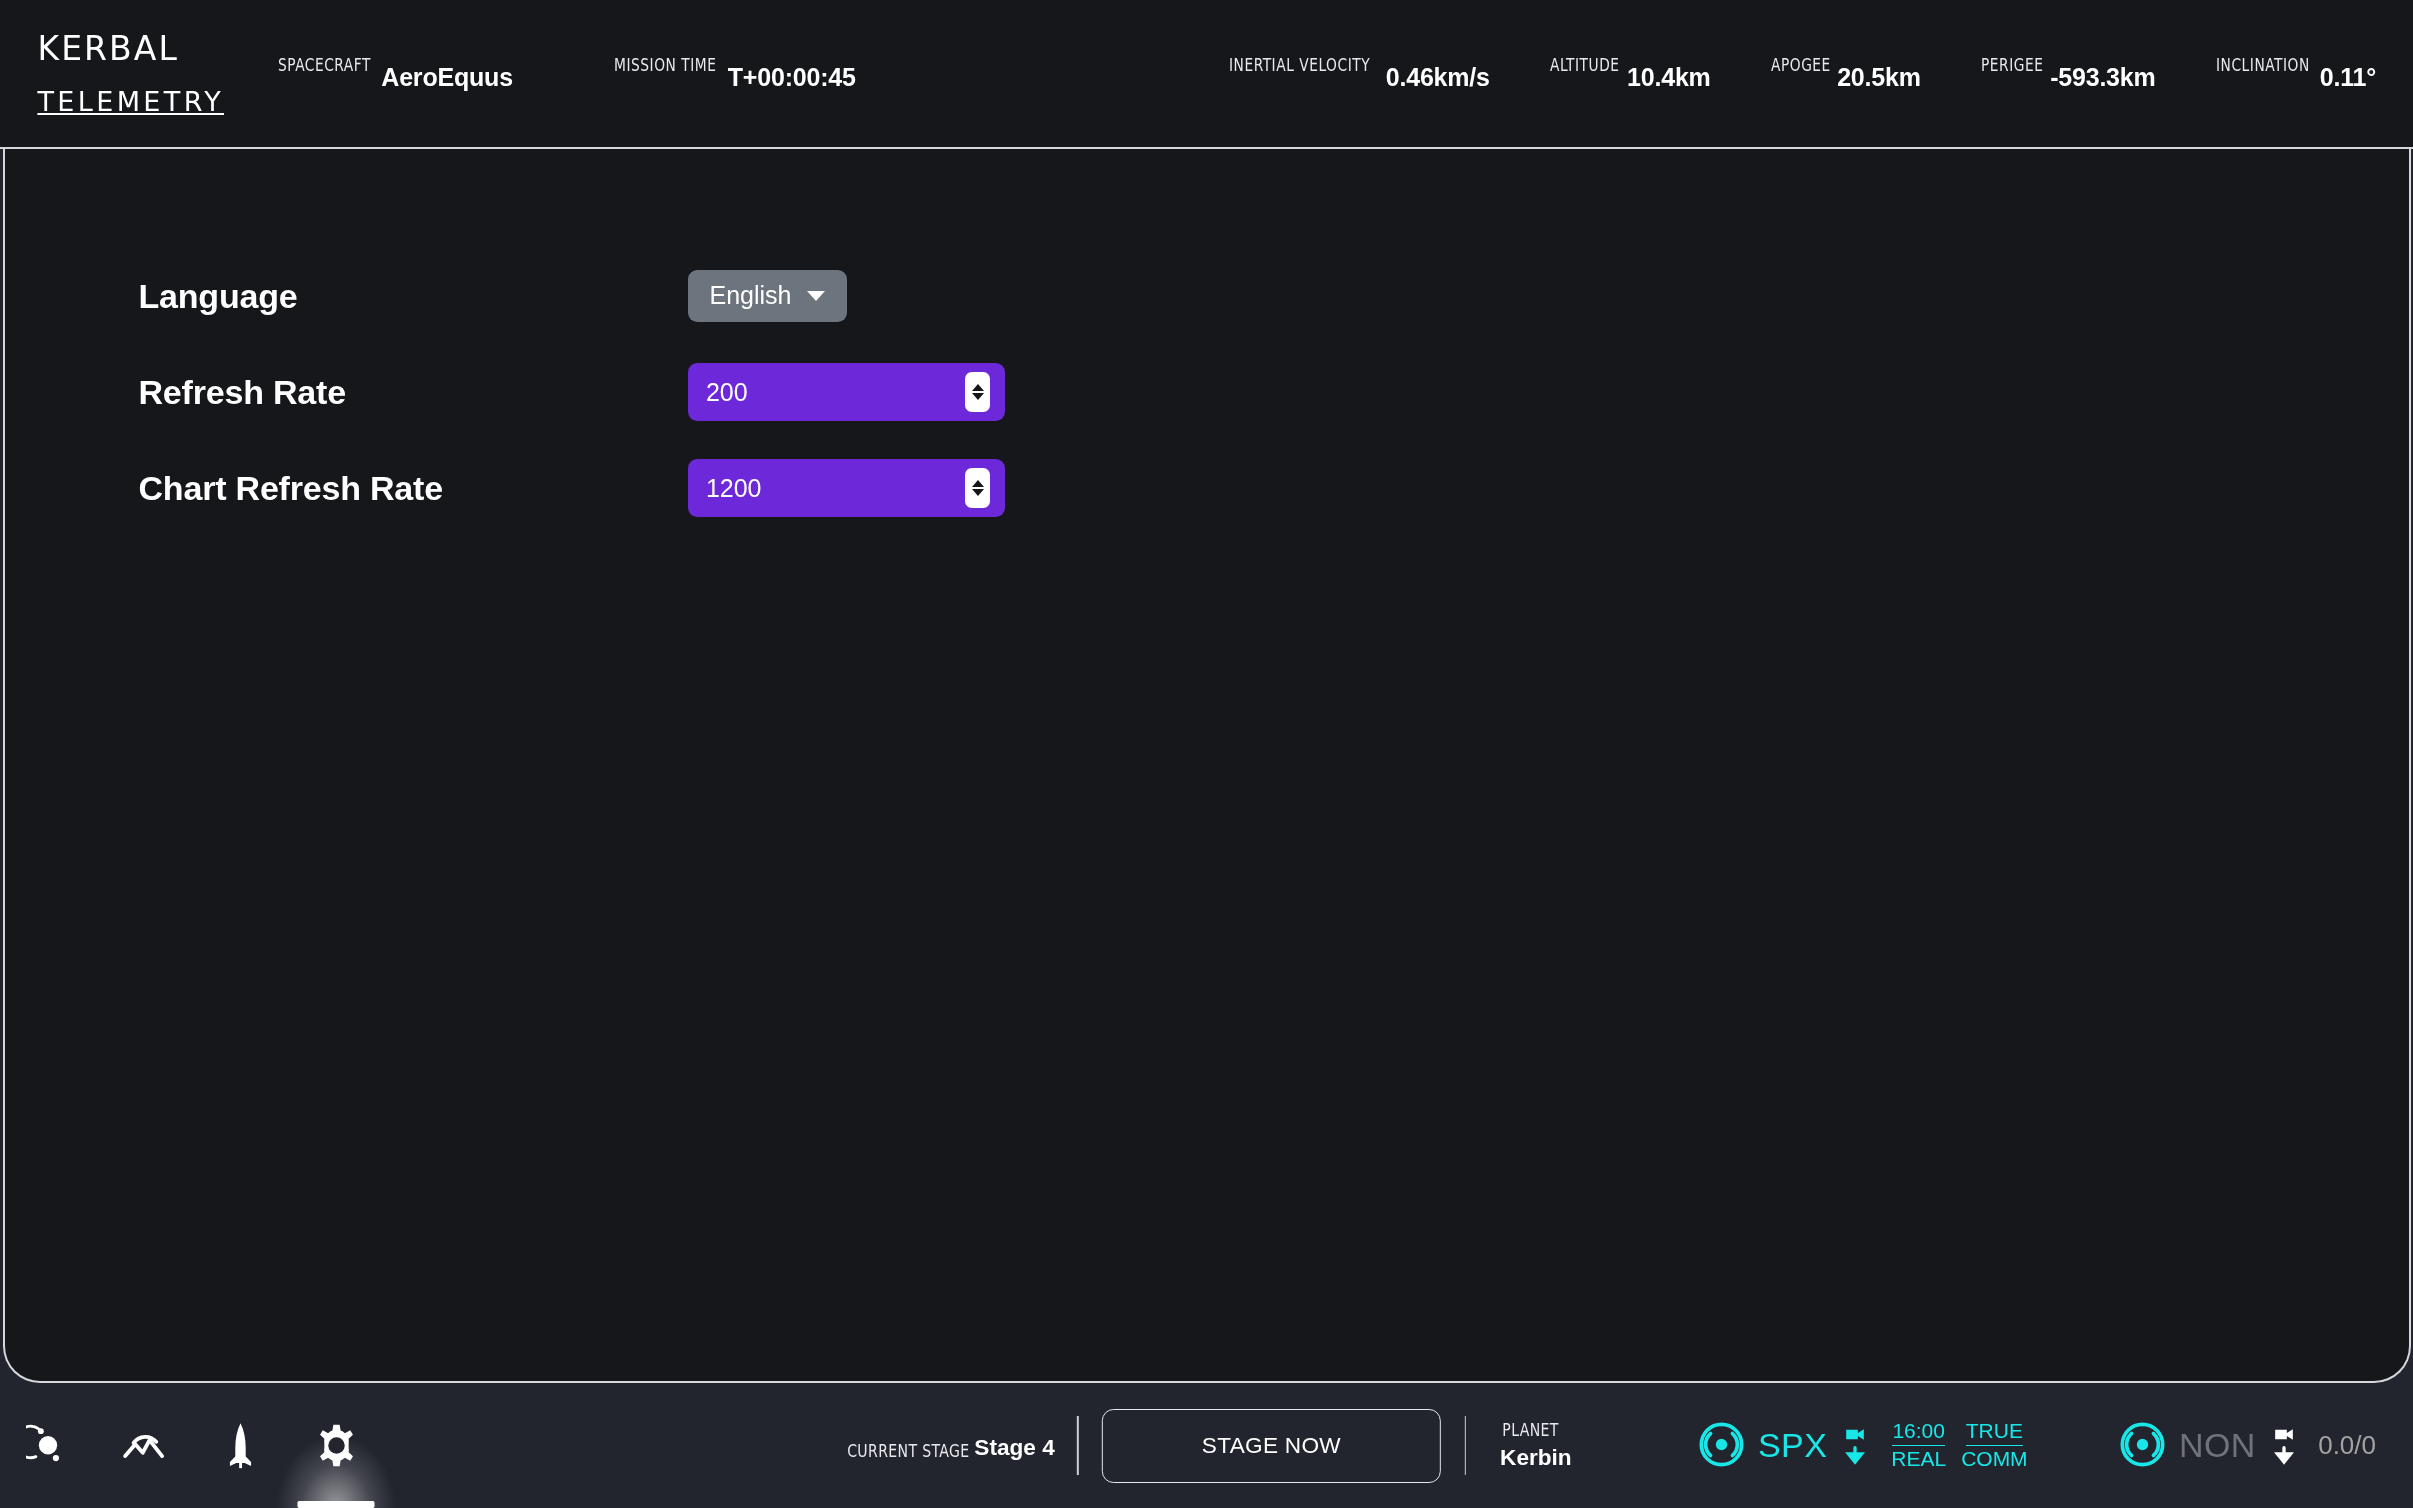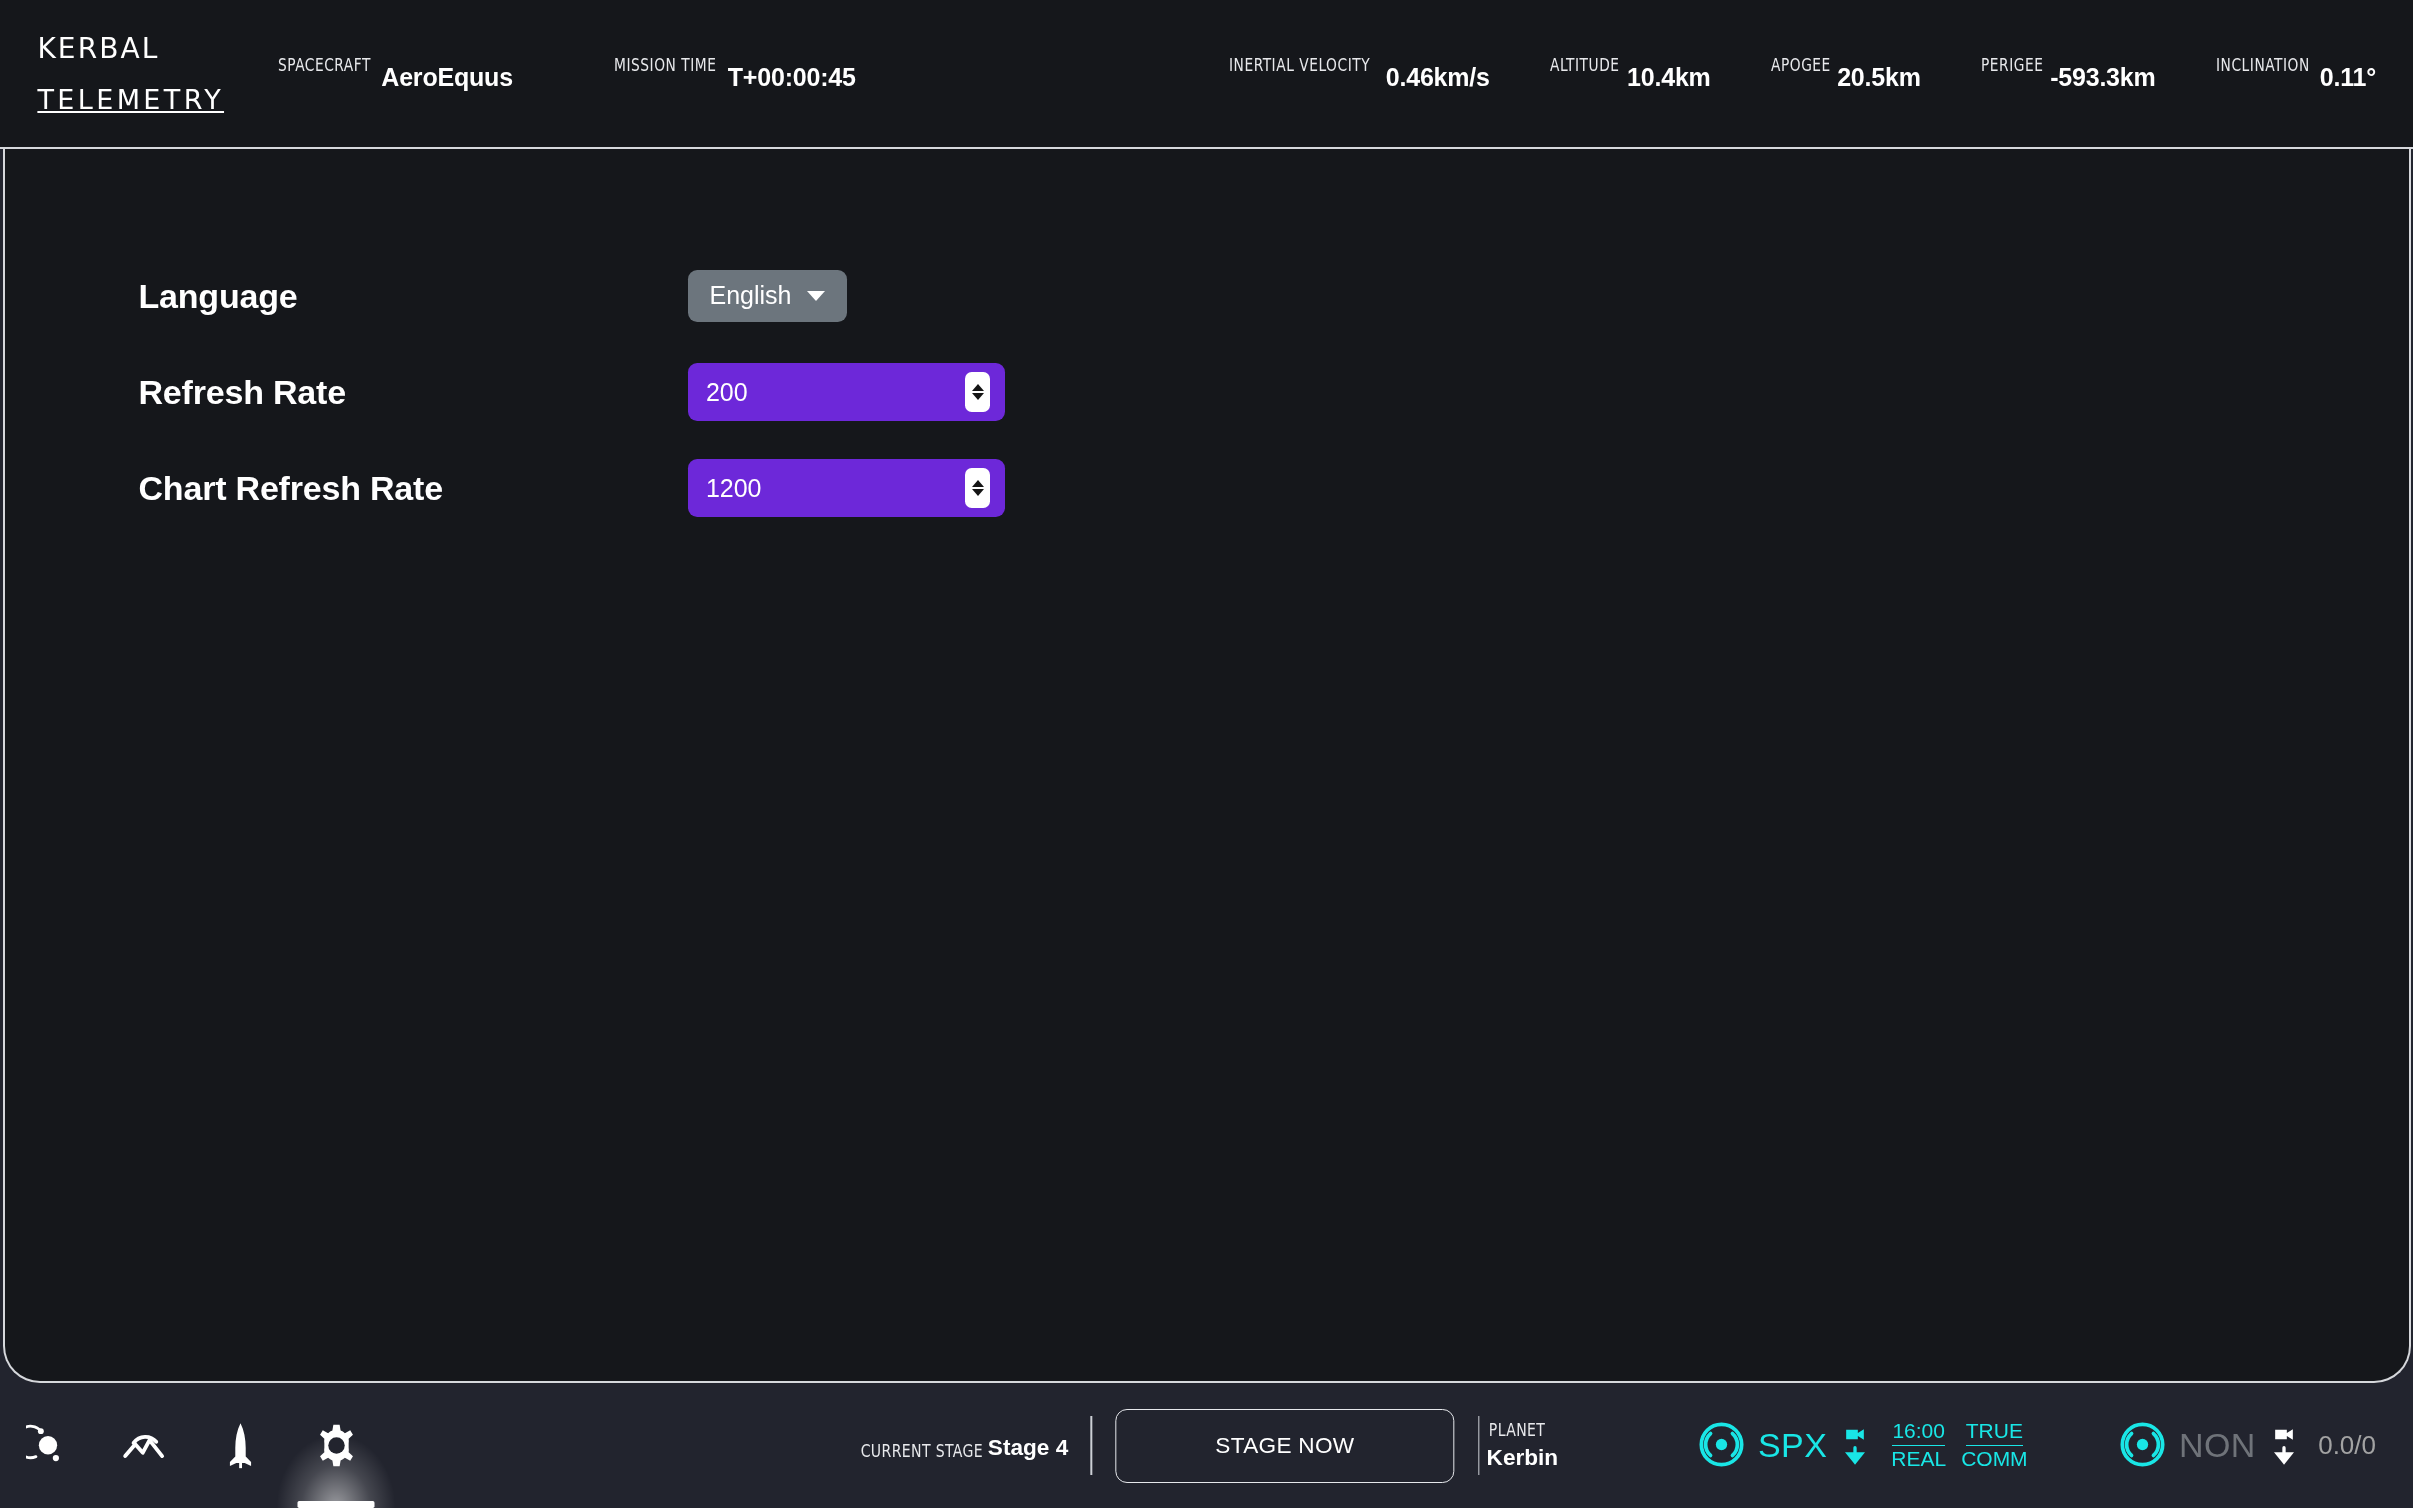--- a/index.html
+++ b/index.html
@@ -41,21 +41,21 @@
     line-height: 1;
     margin-right: 54px;
     padding-left: 3.4px;
   }
   .brand-line1, .brand-line2 {
     color: #ffffff;
     font-family: "DejaVu Sans", sans-serif;
     font-weight: 400;
     letter-spacing: 2.1px;
   }
-  .brand-line1 { font-size: 28px; }
+  .brand-line1 { font-size: 33px; }
   .brand-line2 { font-size: 27px; margin-top: 23px; letter-spacing: 3.4px; text-decoration: underline; }
 
   .hdr-field { display: flex; flex-direction: row; justify-content: center; }
   .hdr-label {
     color: #e8e9ec;
     font-size: 17px;
     font-weight: 400;
     letter-spacing: 0.6px;
     text-transform: uppercase;
     font-family: "DejaVu Sans Condensed", "Liberation Sans Narrow", "Liberation Sans", sans-serif;
@@ -292,21 +292,21 @@
     letter-spacing: 0.3px;
     width: 339px;
     height: 74px;
     margin: 0 23.5px;
     cursor: pointer;
   }
   .planet-field {
     display: flex;
     flex-direction: column;
     align-items: flex-start;
-    padding-left: 7px;
+    padding-left: 34px;
   }
 
   .right-group {
     margin-left: auto;
     display: flex;
     align-items: center;
   }
   .status-block {
     display: flex;
     align-items: center;

